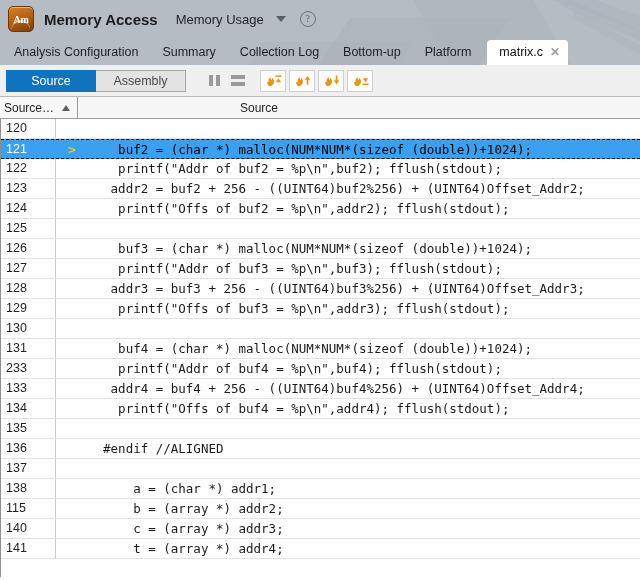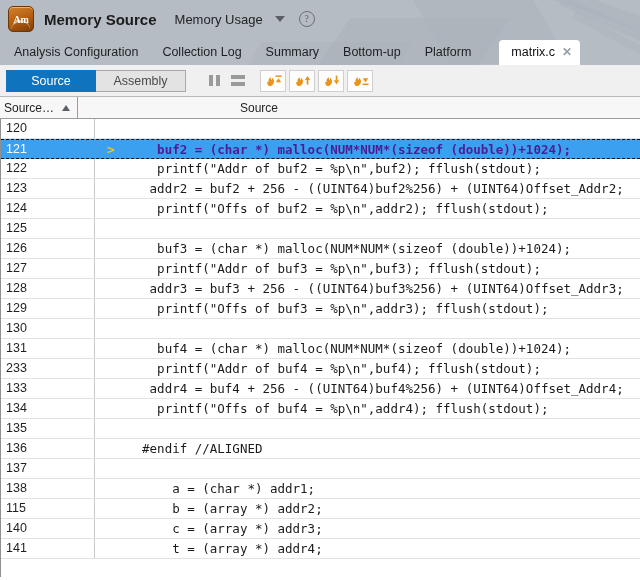--- a/index.html
+++ b/index.html
@@ -117,21 +117,20 @@
     color: #1d1f21;
     padding: 0 16px 6px 0;
     white-space: nowrap;
     line-height: 14px;
   }
   .nav-tab + .nav-tab { padding-left: 8px; }
   .nav-tab.active-file {
     background: #ffffff;
     border-radius: 4px 4px 0 0;
     padding: 5px 8px 6px 12px;
-    margin-left: 12px;
     display: flex;
     align-items: center;
     color: #111;
   }
   .tab-close {
     margin-left: 7px;
     color: #9aa0a6;
     font-size: 12px;
     line-height: 10px;
     font-weight: bold;
@@ -236,21 +235,21 @@
   }
   .code-row {
     height: 20px;
     display: flex;
     align-items: center;
     border-bottom: 1px solid #e2e2e2;
     box-sizing: border-box;
     position: relative;
   }
   .ln {
-    width: 94px;
+    width: 55px;
     box-sizing: border-box;
     border-right: 1px solid #c8c8c8;
     padding-left: 5px;
     font-size: 12.5px;
     color: #1d1f21;
     line-height: 19px;
     height: 100%;
     flex: 0 0 auto;
   }
   .marker {
@@ -275,51 +274,51 @@
     background: #3aa0ef;
     border: 1px dashed #111;
     border-left: none;
     border-right: none;
     height: 20px;
   }
   .code-row.selected .ln {
     color: #ffffff;
     border-right: 1px solid #3aa0ef;
   }
-  .code-row.selected .code { color: #4c1d95; font-weight: bold; }
+  .code-row.selected .code { color: #000000; }
   .code-row.selected .marker { color: #f5c518; }
 </style>
 </head>
 <body>
 
 <div class="header-band">
   <div class="watermark">
     <div class="wm-shape" style="left:330px;top:18px;width:160px;height:60px;transform:skewX(-34deg);opacity:.55;"></div>
     <div class="wm-shape" style="left:430px;top:-6px;width:120px;height:70px;transform:skewX(30deg);opacity:.45;"></div>
     <div class="wm-shape" style="left:540px;top:4px;width:130px;height:14px;transform:rotate(20deg);opacity:.5;"></div>
     <div class="wm-shape" style="left:556px;top:20px;width:120px;height:10px;transform:rotate(24deg);opacity:.45;"></div>
     <div class="wm-shape" style="left:568px;top:34px;width:100px;height:8px;transform:rotate(28deg);opacity:.4;"></div>
     <div class="wm-shape" style="left:250px;top:42px;width:150px;height:40px;transform:skewX(-30deg);opacity:.35;"></div>
   </div>
 
   <div class="title-row">
     <div class="app-logo">
       <div class="swoosh"></div>
       <div class="am">Am</div>
     </div>
-    <div class="app-title">Memory Source</div>
+    <div class="app-title">Memory Access</div>
     <div class="viewpoint-name">Memory Usage</div>
     <div class="caret-down"></div>
     <div class="help-icon">?</div>
   </div>
 
   <div class="nav-tabs">
     <div class="nav-tab">Analysis Configuration</div>
+    <div class="nav-tab">Summary</div>
     <div class="nav-tab">Collection Log</div>
-    <div class="nav-tab">Summary</div>
     <div class="nav-tab">Bottom-up</div>
     <div class="nav-tab">Platform</div>
     <div class="nav-tab active-file">
       <span>matrix.c</span>
       <span class="tab-close">✕</span>
     </div>
   </div>
 </div>
 
 <div class="toolbar">

